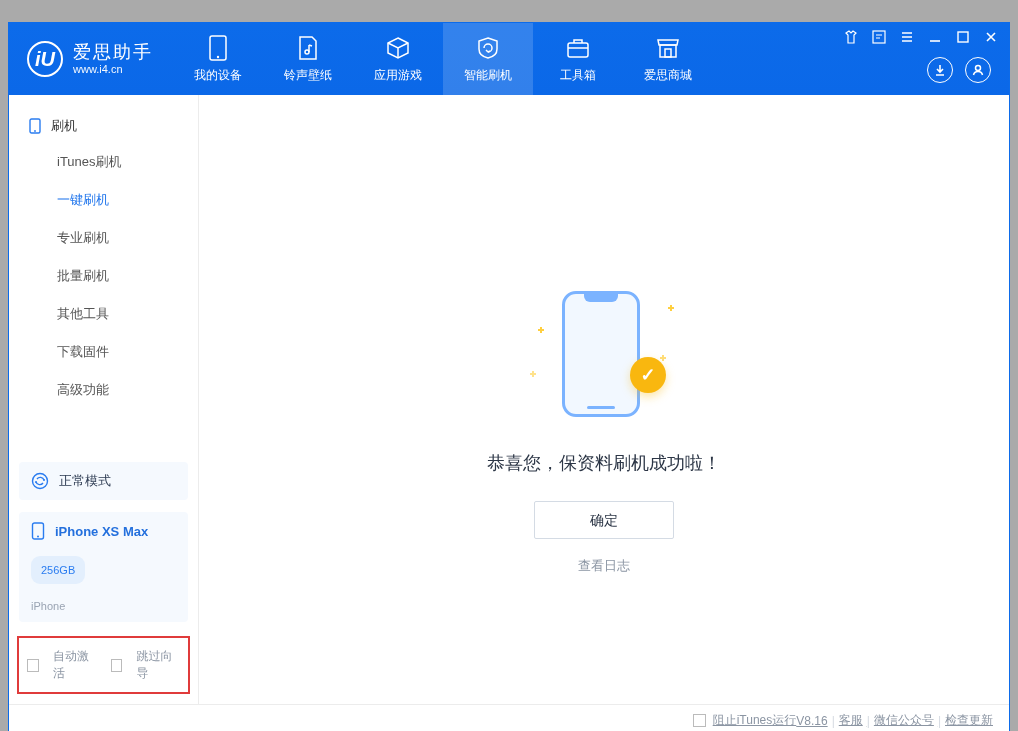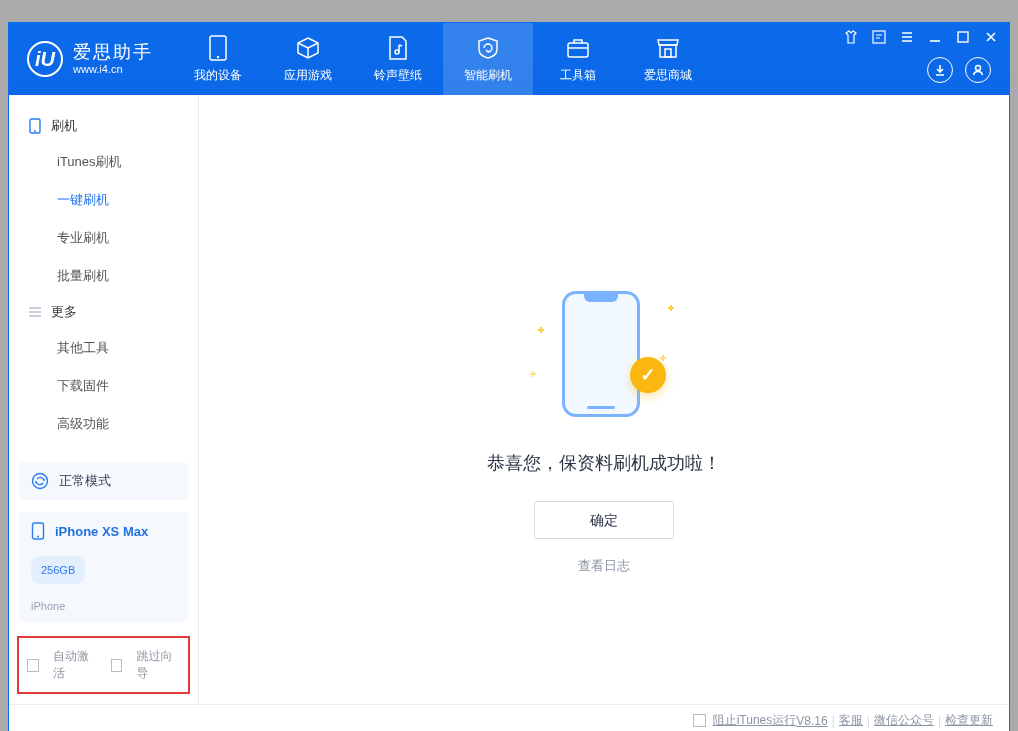--- a/index.html
+++ b/index.html
@@ -188,37 +188,37 @@
         <span class="icon">
           <svg width="18" height="26" viewBox="0 0 18 26">
               <rect x="1" y="1" width="16" height="24" rx="2" fill="none" stroke="#fff" stroke-width="1.5"></rect>
               <circle cx="9" cy="22" r="1.2" fill="#fff"></circle>
             </svg>
         </span>
         <span>我的设备</span>
       </div>
       <div class="nav-tab">
         <span class="icon">
-          <svg width="26" height="26" viewBox="0 0 26 26">
-              <path d="M13 3 L23 8 L23 18 L13 23 L3 18 L3 8 Z" fill="none" stroke="#fff" stroke-width="1.5"></path>
-              <path d="M3 8 L13 13 L23 8 M13 13 L13 23" fill="none" stroke="#fff" stroke-width="1.5"></path>
-            </svg>
-        </span>
-        <span>应用游戏</span>
-      </div>
-      <div class="nav-tab">
-        <span class="icon">
           <svg width="22" height="26" viewBox="0 0 22 26">
               <path d="M3 2 H15 L19 6 V24 H3 Z" fill="none" stroke="#fff" stroke-width="1.5"></path>
               <path d="M12 10 V17" stroke="#fff" stroke-width="1.5"></path>
               <circle cx="10" cy="17" r="2" fill="none" stroke="#fff" stroke-width="1.5"></circle>
               <path d="M12 10 L15 11" stroke="#fff" stroke-width="1.5"></path>
             </svg>
         </span>
         <span>铃声壁纸</span>
+      </div>
+      <div class="nav-tab">
+        <span class="icon">
+          <svg width="26" height="26" viewBox="0 0 26 26">
+              <path d="M13 3 L23 8 L23 18 L13 23 L3 18 L3 8 Z" fill="none" stroke="#fff" stroke-width="1.5"></path>
+              <path d="M3 8 L13 13 L23 8 M13 13 L13 23" fill="none" stroke="#fff" stroke-width="1.5"></path>
+            </svg>
+        </span>
+        <span>应用游戏</span>
       </div>
       <div class="nav-tab active">
         <span class="icon">
           <svg width="26" height="26" viewBox="0 0 26 26">
               <path d="M13 3 L22 6 V14 C22 19 18 22 13 23 C8 22 4 19 4 14 V6 Z" fill="none" stroke="#fff" stroke-width="1.5"></path>
               <path d="M9 13 A4 4 0 1 1 13 17" fill="none" stroke="#fff" stroke-width="1.5"></path>
               <path d="M13 17 L11 15 M13 17 L15 16" stroke="#fff" stroke-width="1.5"></path>
             </svg>
         </span>
         <span>智能刷机</span>
@@ -304,28 +304,20 @@
                 <circle cx="6" cy="13" r="0.9" fill="#2a7cf0"></circle>
               </svg>
             </span>
           <span>刷机</span>
         </div>
         <div class="side-item">iTunes刷机</div>
         <div class="side-item active">一键刷机</div>
         <div class="side-item">专业刷机</div>
         <div class="side-item">批量刷机</div>
 
-        <div class="side-group-head more">
-          <span class="icon">
-              <svg width="14" height="12" viewBox="0 0 14 12">
-                <path d="M1 2 H13 M1 6 H13 M1 10 H13" stroke="#b7bfcc" stroke-width="1.6"></path>
-              </svg>
-            </span>
-          <span>更多</span>
-        </div>
         <div class="side-item">其他工具</div>
         <div class="side-item">下载固件</div>
         <div class="side-item">高级功能</div>
       </div>
 
       <div class="side-fill"></div>
 
       <div class="mode-card">
         <svg width="18" height="18" viewBox="0 0 18 18">
             <circle cx="9" cy="9" r="7.5" fill="none" stroke="#2a7cf0" stroke-width="1.4"></circle>

